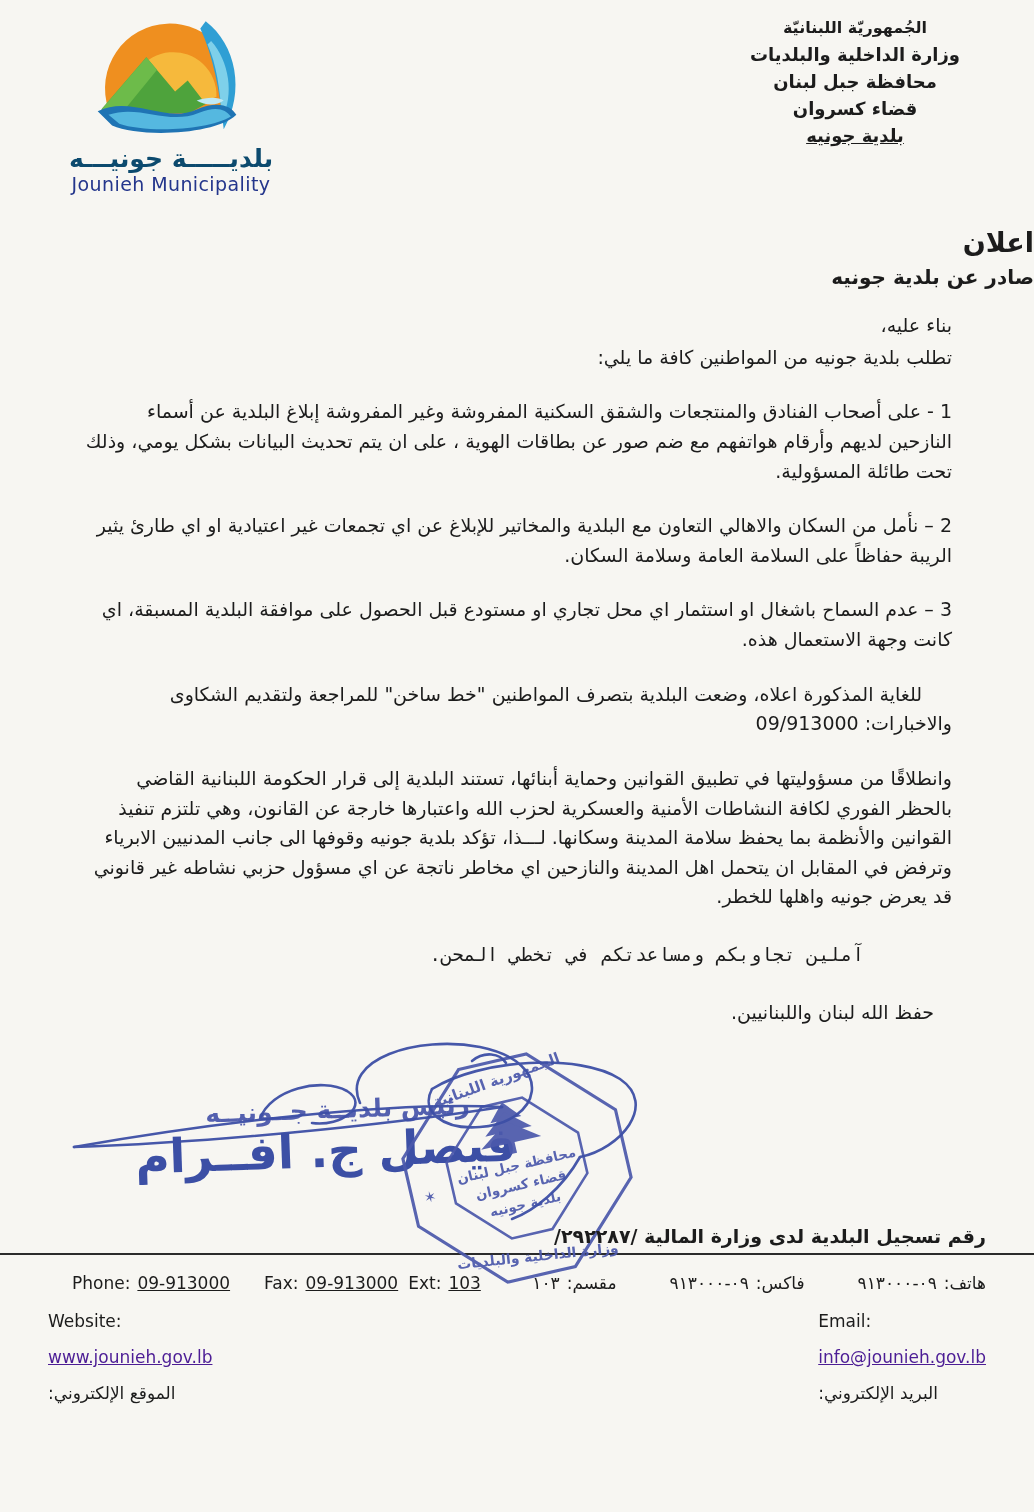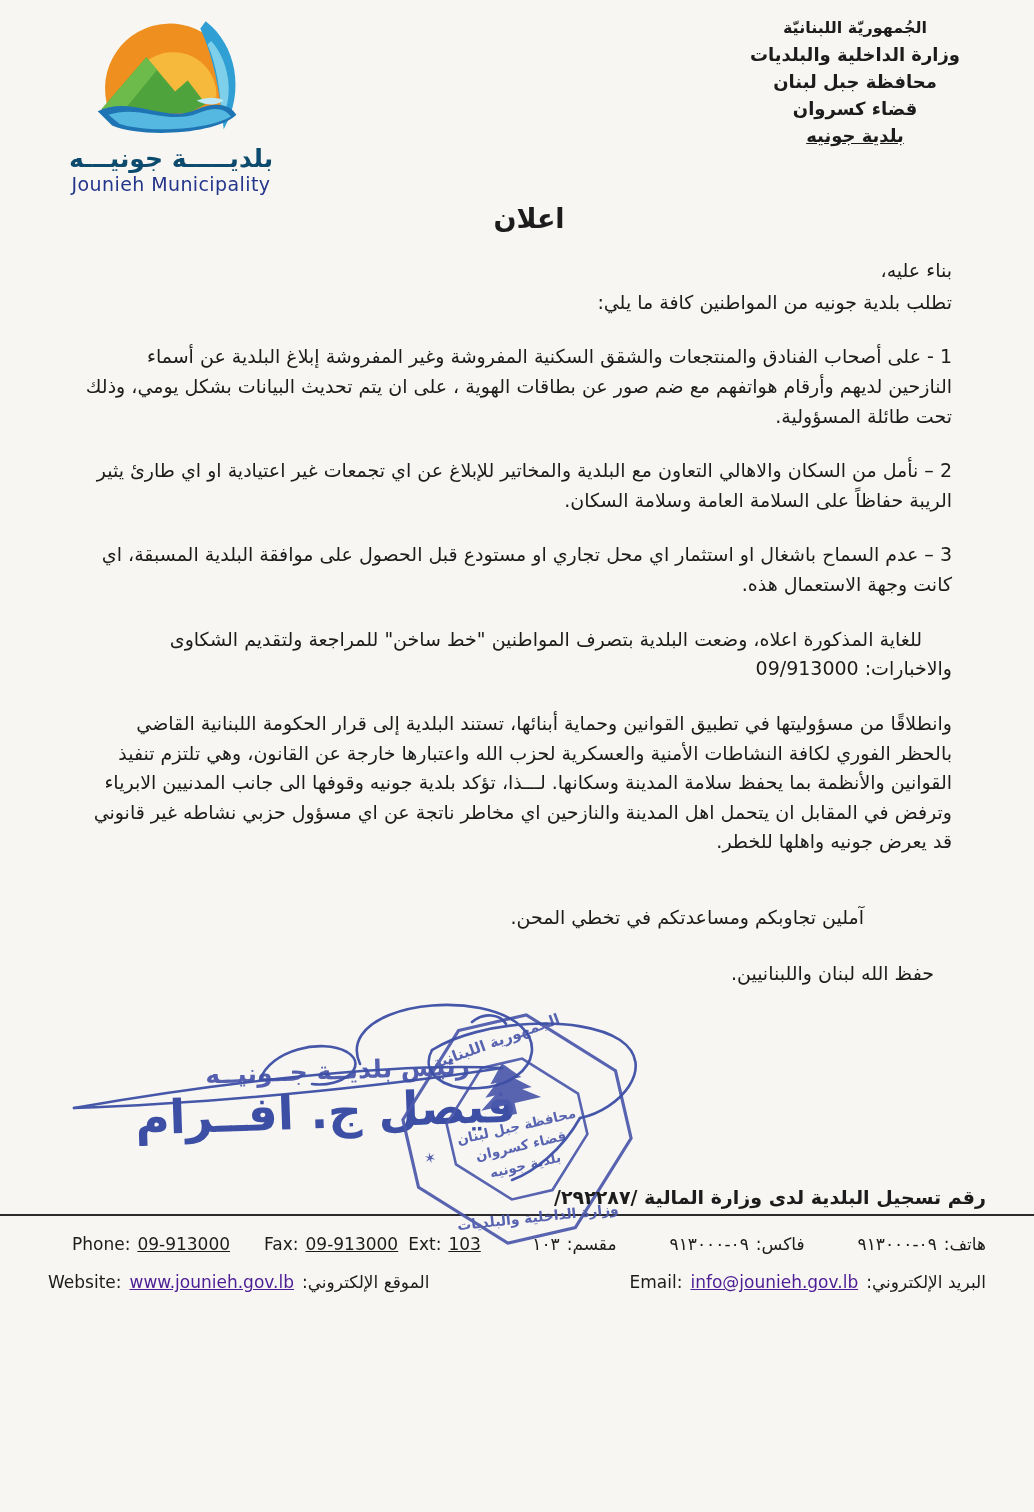--- a/index.html
+++ b/index.html
@@ -11,31 +11,31 @@
   
   .header { display:flex; justify-content:space-between; align-items:flex-start; padding:14px 24px 0 46px; }
   .logo-block { width:250px; text-align:center; }
   .logo-ar { color:#0c4a6e; font-weight:bold; font-size:25px; margin-top:0; direction:rtl; }
   .logo-en { color:#24368c; font-weight:normal; font-size:19px; letter-spacing:.4px; }
   .gov-block { direction:rtl; text-align:center; width:310px; font-weight:bold; padding-top:4px; }
   .gov-main { font-size:16px; margin-bottom:7px;text-align:center; }
   .gov-line { font-size:18px; margin-bottom:6px; }
   .gov-line.u { text-decoration:underline; }
   
-  .title-block { text-align:center; direction:rtl; margin-top:8px;padding-left:24px; }
+  .title-block { text-align:right; direction:rtl; margin-top:32px;padding-left:24px; }
   .title-main { font-size:27px; font-weight:bold; }
   .title-sub  { font-size:20px; font-weight:bold; margin-top:7px; }
   
   .doc-body { direction:rtl; margin:0 82px; font-size:19px; line-height:1.56; text-align:right; }
   .para { margin:25px 0 0 0; }
   .tight { margin:22px 0 0 0; }
   .ind  { text-indent:42px; }
   .ind-sm { text-indent:30px; }
   .no-gap { margin-top:2px; }
-  .closing-hope   { margin:46px 88px 0 0; }
+  .closing-hope   { margin:30px 88px 0 0;font-family:Liberation Mono, monospace; }
   .closing-prayer { margin:26px 18px 0 0; }
   
   .sig-area { position:relative; height:214px; margin-top:8px; }
   .sig-svg { position:absolute; left:60px; top:-4px; }
   .sig-role {
     position:absolute; left:205px; top:60px; direction:rtl;
     color:#4c59ac; font-weight:bold; font-size:25px; letter-spacing:1px;
     transform:rotate(-2deg); opacity:.95; white-space:nowrap;
   }
   .sig-name {
@@ -45,21 +45,21 @@
   }
   .stamp { position:absolute; left:398px; top:14px; transform:rotate(-13deg); opacity:.93; }
   .registration {
     position:absolute; right:48px; bottom:2px; direction:rtl;
     font-weight:bold; font-size:19px;
   }
   
   .footer { margin-top:4px; border-top:2px solid #2b2b2b; padding:18px 48px 0 48px; font-size:17px; }
   .f-row { display:flex; justify-content:space-between; align-items:flex-start; margin-bottom:18px; }
   .grp { display:flex; gap:10px; align-items:baseline; white-space:nowrap; }
-  .grp.wide { gap:8px; }
+  .grp.wide { gap:16px;flex-direction:column; }
   .pair { display:flex; gap:7px; align-items:baseline; margin-left:24px; }
   .pair:last-child { margin-left:0; }
   .ar { direction:rtl; }
   .num { direction:ltr; unicode-bidi:isolate;margin-left:19px; }
   .u { text-decoration:underline; }
   .link { text-decoration:underline; color:#4c1d95; cursor:pointer; }
 </style>
 </head>
 <body>
 
@@ -91,20 +91,21 @@
       <div class="gov-main">الجُمهوريّة اللبنانيّة</div>
       <div class="gov-line">وزارة الداخلية والبلديات</div>
       <div class="gov-line">محافظة جبل لبنان</div>
       <div class="gov-line">قضاء كسروان</div>
       <div class="gov-line u">بلدية جونيه</div>
     </div>
   </div>
 
   <div class="title-block">
     <div class="title-main">اعلان</div>
+    <div class="title-sub">صادر عن بلدية جونيه</div>
   </div>
 
   <div class="doc-body">
 
     <p class="tight">بناء عليه،</p>
     <p class="no-gap">تطلب بلدية جونيه من المواطنين كافة ما يلي:</p>
 
     <p class="para">1 - على أصحاب الفنادق والمنتجعات والشقق السكنية المفروشة وغير المفروشة إبلاغ البلدية عن أسماء النازحين لديهم وأرقام هواتفهم مع ضم صور عن بطاقات الهوية ، على ان يتم تحديث البيانات بشكل يومي، وذلك تحت طائلة المسؤولية.</p>
     <p class="para">2 – نأمل من السكان والاهالي التعاون مع البلدية والمخاتير للإبلاغ عن اي تجمعات غير اعتيادية او اي طارئ يثير الريبة حفاظاً على السلامة العامة وسلامة السكان.</p>
     <p class="para">3 – عدم السماح باشغال او استثمار اي محل تجاري او مستودع قبل الحصول على موافقة البلدية المسبقة، اي كانت وجهة الاستعمال هذه.</p>

